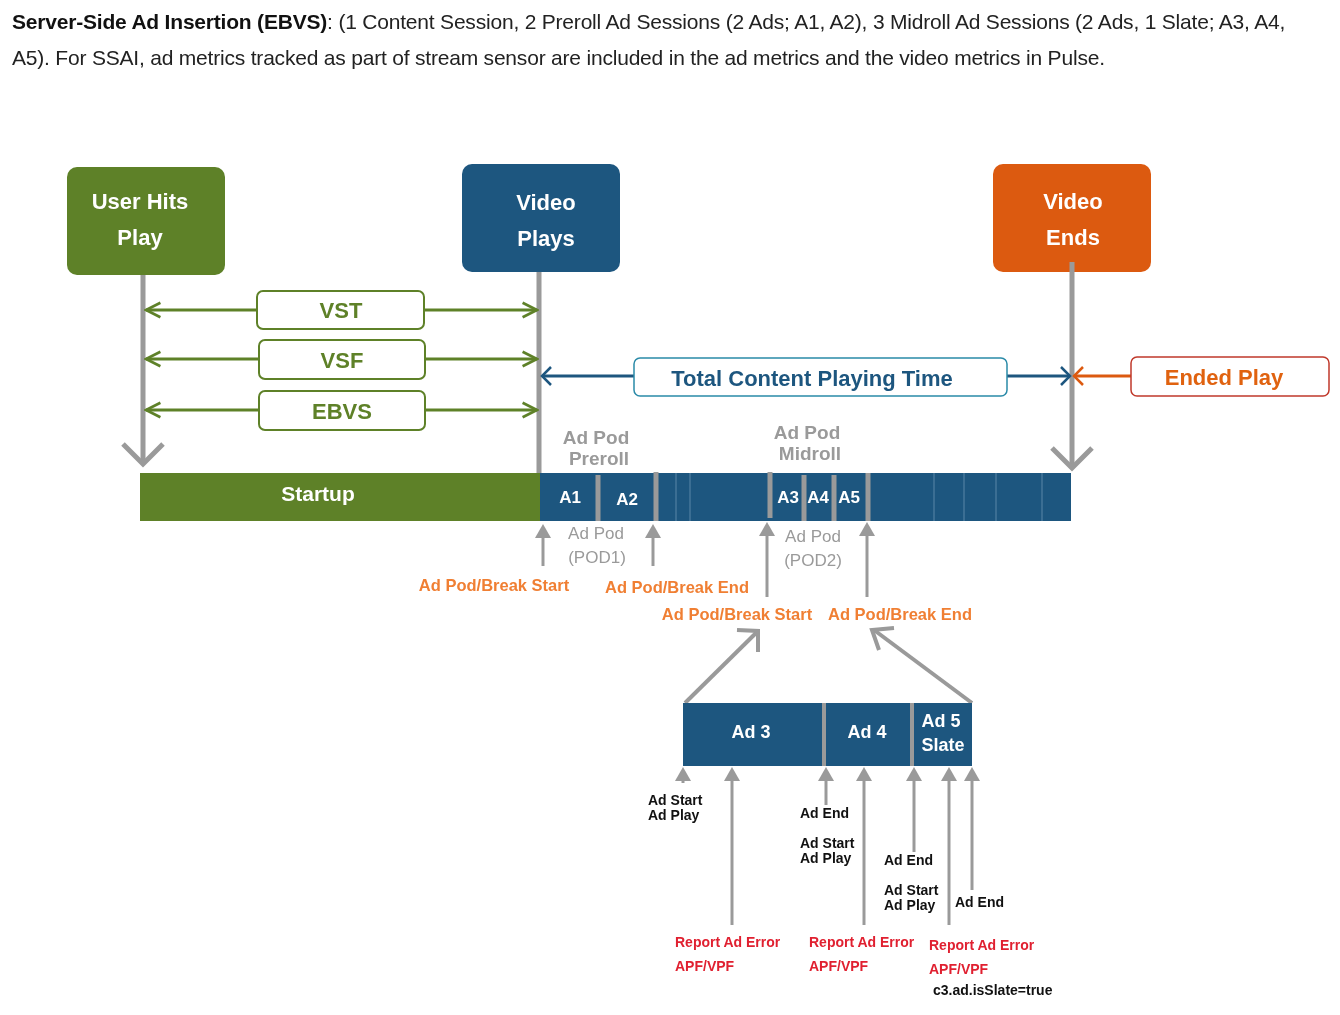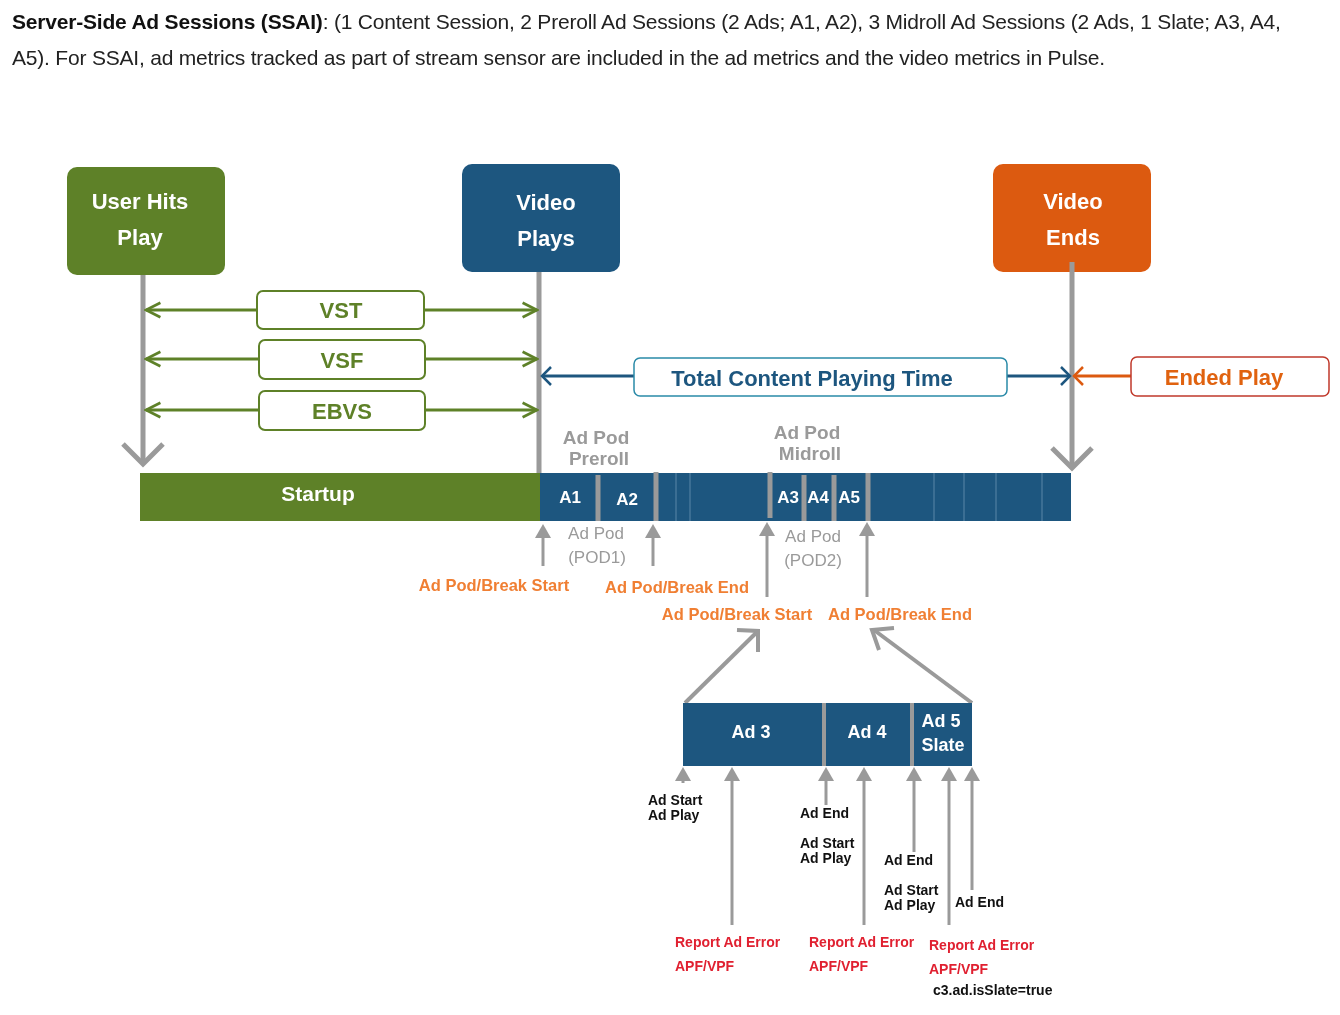--- a/index.html
+++ b/index.html
@@ -15,21 +15,21 @@
   .t-blue { fill: #1d567f; }
   .t-orange { fill: #e0620f; }
   .t-light-orange { fill: #f07f33; }
   .t-gray { fill: #9a9a9a; }
   .t-black { fill: #111111; }
   .t-red { fill: #e02030; }
 </style>
 </head>
 <body>
 
-<div class="intro"><b>Server-Side Ad Sessions (SSAI)</b><span>: (1 Content Session, 2 Preroll Ad Sessions (2 Ads; A1, A2), 3 Midroll Ad Sessions (2 Ads, 1 Slate; A3, A4, A5). For SSAI, ad metrics tracked as part of stream sensor are included in the ad metrics and the video metrics in Pulse.</span></div>
+<div class="intro"><b>Server-Side Ad Insertion (EBVS)</b><span>: (1 Content Session, 2 Preroll Ad Sessions (2 Ads; A1, A2), 3 Midroll Ad Sessions (2 Ads, 1 Slate; A3, A4, A5). For SSAI, ad metrics tracked as part of stream sensor are included in the ad metrics and the video metrics in Pulse.</span></div>
 
 <svg id="diagram" width="1340" height="1015" viewBox="0 0 1340 1015">
   <defs>
     <marker id="gArrow" viewBox="0 0 10 10" refX="9" refY="5" markerWidth="6" markerHeight="6" orient="auto-start-reverse">
       <path d="M1,1 L9,5 L1,9" fill="none" stroke="#5e8128" stroke-width="1.5"></path>
     </marker>
   </defs>
 
   <g>
     <rect x="67" y="167" width="158" height="108" rx="10" fill="#5e8128"></rect>

